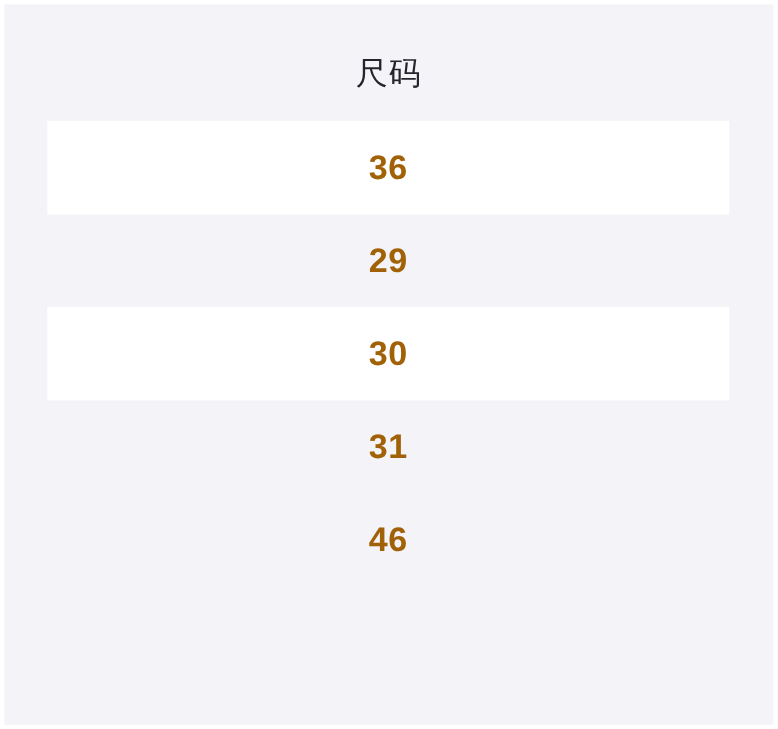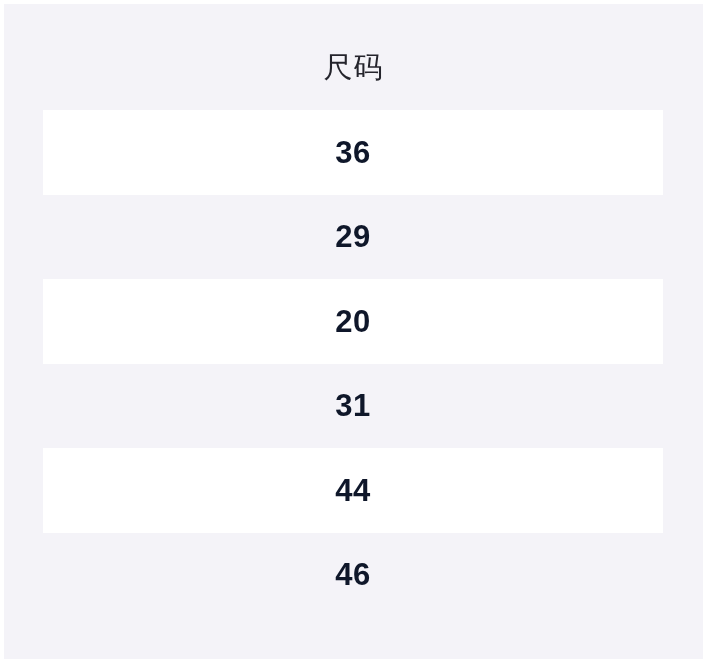--- a/index.html
+++ b/index.html
@@ -54,21 +54,21 @@
     align-items: center;
     justify-content: center;
     background: transparent;
   }
   .size-row.alt {
     background: #ffffff;
   }
   .size-cell {
     font-size: 31px;
     font-weight: 700;
-    color: #0f172a;
+    color: #a16207;
     letter-spacing: 0.5px;
     line-height: 1;
     text-align: center;
   }
 </style>
 </head>
 <body>
 
 <div id="page">
   <div id="size-table-block">
@@ -79,30 +79,27 @@
 
       <div class="size-row alt">
         <span class="size-cell">36</span>
       </div>
 
       <div class="size-row">
         <span class="size-cell">29</span>
       </div>
 
       <div class="size-row alt">
-        <span class="size-cell">20</span>
+        <span class="size-cell">30</span>
       </div>
 
       <div class="size-row">
         <span class="size-cell">31</span>
       </div>
 
-      <div class="size-row alt">
-        <span class="size-cell">44</span>
-      </div>
 
       <div class="size-row">
         <span class="size-cell">46</span>
       </div>
 
     </div>
   </div>
 </div>
 
 </body></html>

